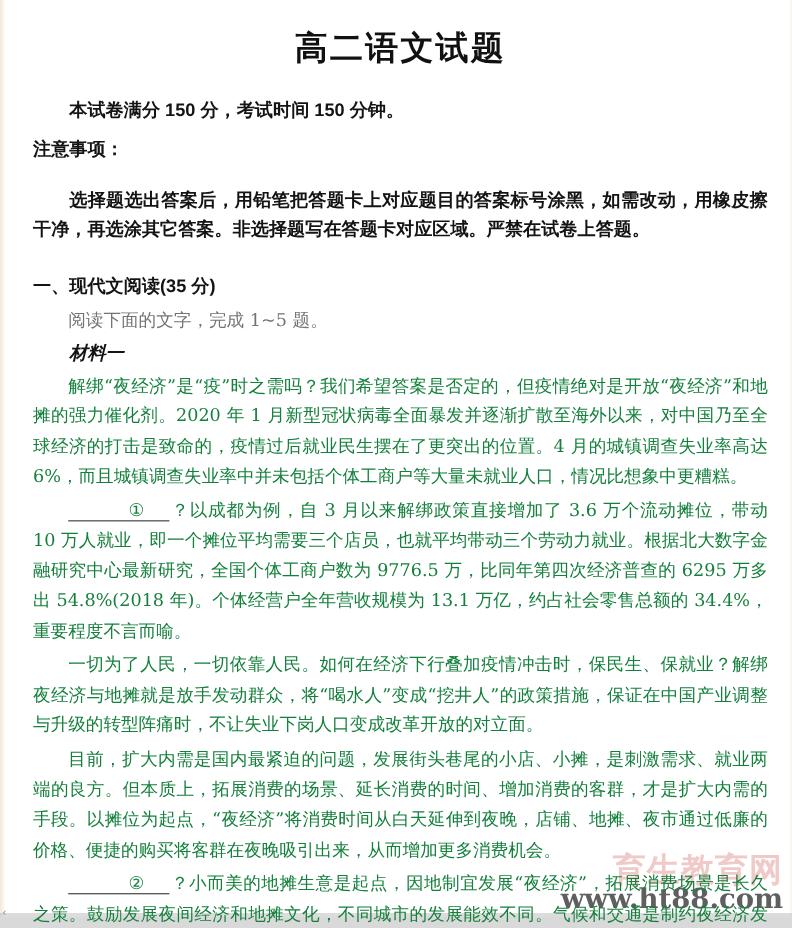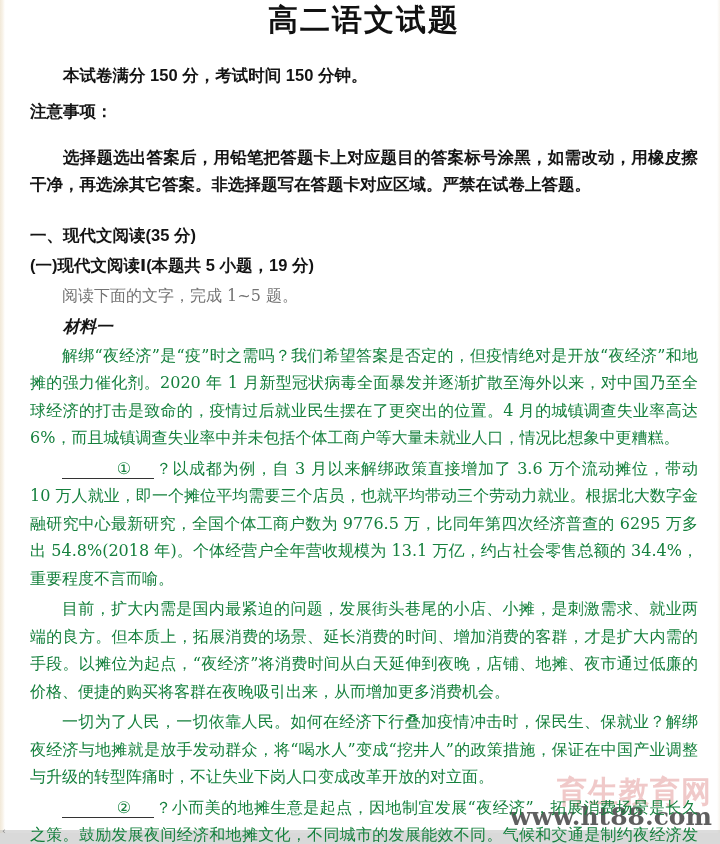--- a/index.html
+++ b/index.html
@@ -72,21 +72,21 @@
     z-index: 3;
   }
 
   
   .doc-title {
     text-align: center;
     font-family: "DejaVu Serif", "Liberation Serif", serif;
     font-weight: bold;
     font-size: 30px;
     letter-spacing: 2px;
-    margin: 1px 0 0 0;
+    margin: 26px 0 0 0;
     padding: 0;
     line-height: 1.25;
     color: #111;
   }
 
   
   .hei {
     font-family: "Liberation Sans", "DejaVu Sans", sans-serif;
     font-weight: bold;
     color: #141414;
@@ -221,31 +221,30 @@
     <h1 class="doc-title">高二语文试题</h1>
 
     <div class="line-score hei">本试卷满分 150 分，考试时间 150 分钟。</div>
 
     <div class="line-notice-label hei">注意事项：</div>
 
     <div class="notice-body hei">选择题选出答案后，用铅笔把答题卡上对应题目的答案标号涂黑，如需改动，用橡皮擦干净，再选涂其它答案。非选择题写在答题卡对应区域。严禁在试卷上答题。</div>
 
     <div class="section-h1 hei">一、现代文阅读(35 分)</div>
 
-    <div class="section-h2 hei">(一)现代文阅读Ⅰ(本题共 5 小题，19 分)</div>
 
     <div class="body-line instruction">阅读下面的文字，完成 1~5 题。</div>
 
     <div class="material-label hei">材料一</div>
 
     <div id="paragraphs">
         <p class="para"><span>解绑“夜经济”是“疫”时之需吗？我们希望答案是否定的，但疫情绝对是开放“夜经济”和地摊的强力催化剂。2020 年 1 月新型冠状病毒全面暴发并逐渐扩散至海外以来，对中国乃至全球经济的打击是致命的，疫情过后就业民生摆在了更突出的位置。4 月的城镇调查失业率高达 6%，而且城镇调查失业率中并未包括个体工商户等大量未就业人口，情况比想象中更糟糕。</span></p>
         <p class="para blank-para"><span class="blank">①</span><span>？以成都为例，自 3 月以来解绑政策直接增加了 3.6 万个流动摊位，带动 10 万人就业，即一个摊位平均需要三个店员，也就平均带动三个劳动力就业。根据北大数字金融研究中心最新研究，全国个体工商户数为 9776.5 万，比同年第四次经济普查的 6295 万多出 54.8%(2018 年)。个体经营户全年营收规模为 13.1 万亿，约占社会零售总额的 34.4%，重要程度不言而喻。</span></p>
+        <p class="para"><span>一切为了人民，一切依靠人民。如何在经济下行叠加疫情冲击时，保民生、保就业？解绑夜经济与地摊就是放手发动群众，将“喝水人”变成“挖井人”的政策措施，保证在中国产业调整与升级的转型阵痛时，不让失业下岗人口变成改革开放的对立面。</span></p>
         <p class="para"><span>目前，扩大内需是国内最紧迫的问题，发展街头巷尾的小店、小摊，是刺激需求、就业两端的良方。但本质上，拓展消费的场景、延长消费的时间、增加消费的客群，才是扩大内需的手段。以摊位为起点，“夜经济”将消费时间从白天延伸到夜晚，店铺、地摊、夜市通过低廉的价格、便捷的购买将客群在夜晚吸引出来，从而增加更多消费机会。</span></p>
-        <p class="para"><span>一切为了人民，一切依靠人民。如何在经济下行叠加疫情冲击时，保民生、保就业？解绑夜经济与地摊就是放手发动群众，将“喝水人”变成“挖井人”的政策措施，保证在中国产业调整与升级的转型阵痛时，不让失业下岗人口变成改革开放的对立面。</span></p>
         <p class="para blank-para"><span class="blank">②</span><span>？小而美的地摊生意是起点，因地制宜发展“夜经济”，拓展消费场景是长久之策。鼓励发展夜间经济和地摊文化，不同城市的发展能效不同。气候和交通是制约夜经济发展的要因。</span></p>
       </div>
 
   </div>
 
   <div class="watermark">
     <div class="wm-cn">育生教育网</div>
     <div class="wm-url">www.ht88.com</div>
   </div>
 

